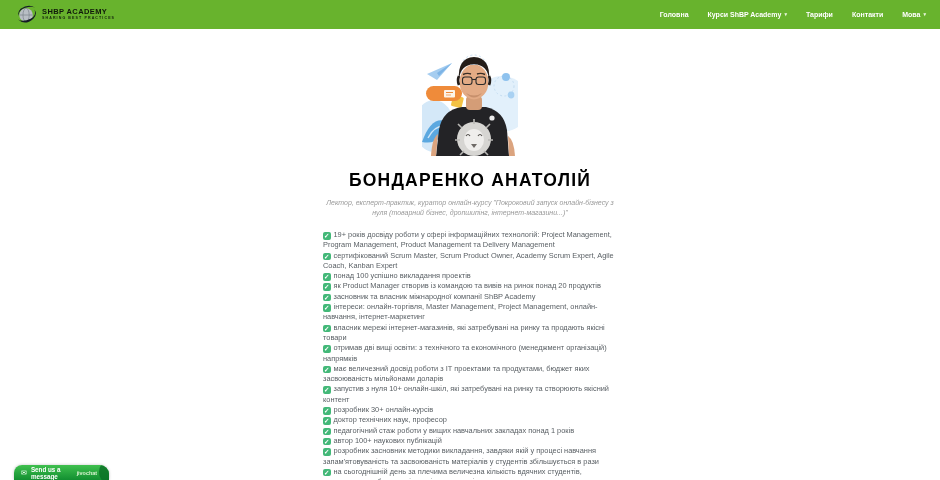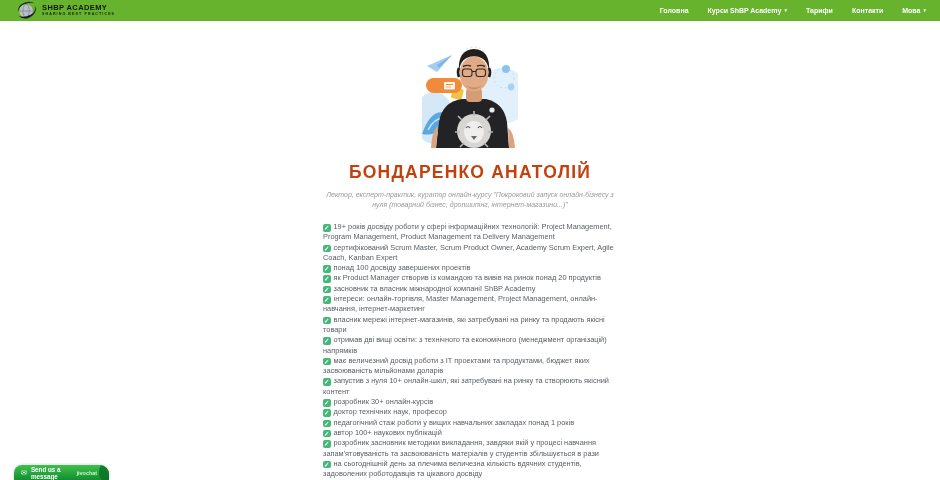--- a/index.html
+++ b/index.html
@@ -1,39 +1,39 @@
 <!DOCTYPE html>
 <html lang="uk"><head>
 <meta charset="utf-8">
 <style>
   * { margin:0; padding:0; box-sizing:border-box; }
   html,body { width:940px; height:480px; overflow:hidden; background:#ffffff;
     font-family:"Liberation Sans", sans-serif; }
 
   
   .site-header{
-    height:21px; background:#68b32d; display:flex; align-items:center;
+    height:29px; background:#68b32d; display:flex; align-items:center;
     justify-content:space-between; padding:0 10px 0 16px;
   }
   .logo{ display:flex; align-items:center; gap:4px; cursor:pointer; }
   .logo svg{ width:22px; height:20px; display:block; }
   .logo-text .t{ font-size:7.5px; font-weight:800; color:#10190b; letter-spacing:.4px; line-height:8px; }
   .logo-text .s{ font-size:3.6px; font-weight:700; color:#14210e; letter-spacing:1.1px; line-height:5px; }
   .main-nav{ display:flex; align-items:center; gap:19px; padding-right:4px; }
   .main-nav a{ color:#ffffff; font-size:7px; font-weight:700; text-decoration:none;
     display:flex; align-items:center; gap:3px; white-space:nowrap; }
   .caret{ font-size:5px; color:#eaf6dd; line-height:1; }
 
   
   .photo-wrap{ width:96px; height:110px; margin:17px auto 0; position:relative; }
   .photo-wrap svg{ width:96px; height:110px; display:block; }
 
   .profile-name{
     text-align:center; margin-top:14px; font-size:17.5px; font-weight:800;
-    color:#c2410c; letter-spacing:1.2px;
+    color:#000000; letter-spacing:1.2px;
   }
   .profile-subtitle{
     max-width:302px; margin:7px auto 0; text-align:center;
     font-size:7px; font-style:italic; color:#9a9a9a; line-height:9.5px;
   }
 
   .achievements{ width:294px; margin:13px auto 0; }
   .achv{ font-size:7.4px; color:#5a6065; line-height:10.3px; }
   .check{
     display:inline-block; width:7.5px; height:7.5px; background:#43b878;
@@ -141,21 +141,21 @@
       <circle cx="70" cy="72" r="2.6" fill="#e9e9e9"></circle>
     </svg>
   </div>
 
   <h1 class="profile-name">БОНДАРЕНКО АНАТОЛІЙ</h1>
   <p class="profile-subtitle">Лектор, експерт-практик, куратор онлайн-курсу "Покроковий запуск онлайн-бізнесу з нуля (товарний бізнес, дропшипінг, інтернет-магазини...)"</p>
 
   <div class="achievements">
     <p class="achv"><span class="check">✓</span><span>19+ років досвіду роботи у сфері інформаційних технологій: Project Management, Program Management, Product Management та Delivery Management</span></p>
     <p class="achv"><span class="check">✓</span><span>сертифікований Scrum Master, Scrum Product Owner, Academy Scrum Expert, Agile Coach, Kanban Expert</span></p>
-    <p class="achv"><span class="check">✓</span><span>понад 100 досвіду завершених проектів</span></p>
+    <p class="achv"><span class="check">✓</span><span>понад 100 успішно викладання проектів</span></p>
     <p class="achv"><span class="check">✓</span><span>як Product Manager створив із командою та вивів на ринок понад 20 продуктів</span></p>
     <p class="achv"><span class="check">✓</span><span>засновник та власник міжнародної компанії ShBP Academy</span></p>
     <p class="achv"><span class="check">✓</span><span>інтереси: онлайн-торгівля, Master Management, Project Management, онлайн-навчання, інтернет-маркетинг</span></p>
     <p class="achv"><span class="check">✓</span><span>власник мережі інтернет-магазинів, які затребувані на ринку та продають якісні товари</span></p>
     <p class="achv"><span class="check">✓</span><span>отримав дві вищі освіти: з технічного та економічного (менеджмент організацій) напрямків</span></p>
     <p class="achv"><span class="check">✓</span><span>має величезний досвід роботи з ІТ проектами та продуктами, бюджет яких засвоюваність мільйонами доларів</span></p>
     <p class="achv"><span class="check">✓</span><span>запустив з нуля 10+ онлайн-шкіл, які затребувані на ринку та створюють якісний контент</span></p>
     <p class="achv"><span class="check">✓</span><span>розробник 30+ онлайн-курсів</span></p>
     <p class="achv"><span class="check">✓</span><span>доктор технічних наук, професор</span></p>
     <p class="achv"><span class="check">✓</span><span>педагогічний стаж роботи у вищих навчальних закладах понад 1 років</span></p>

